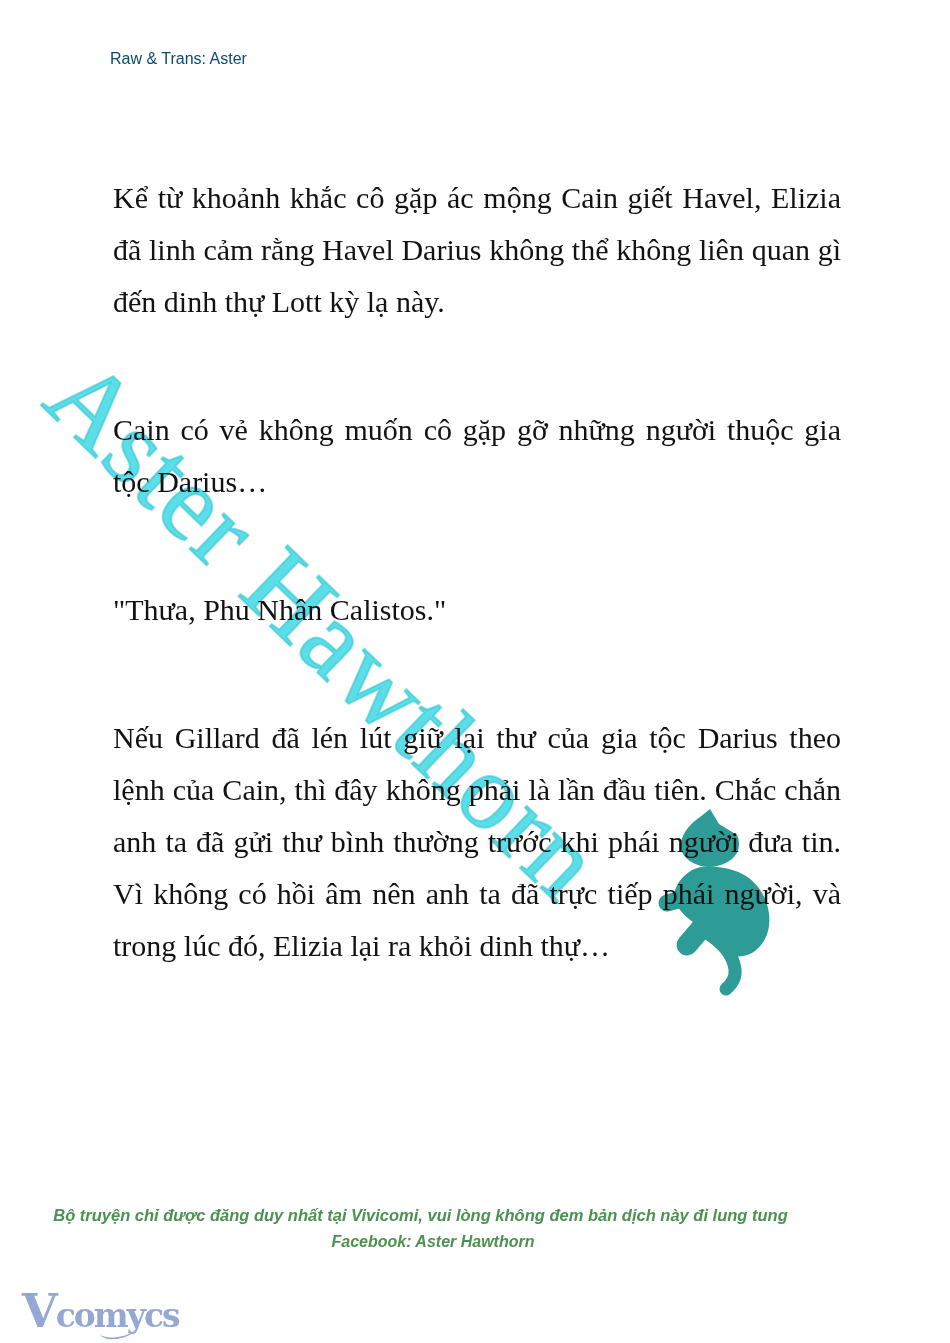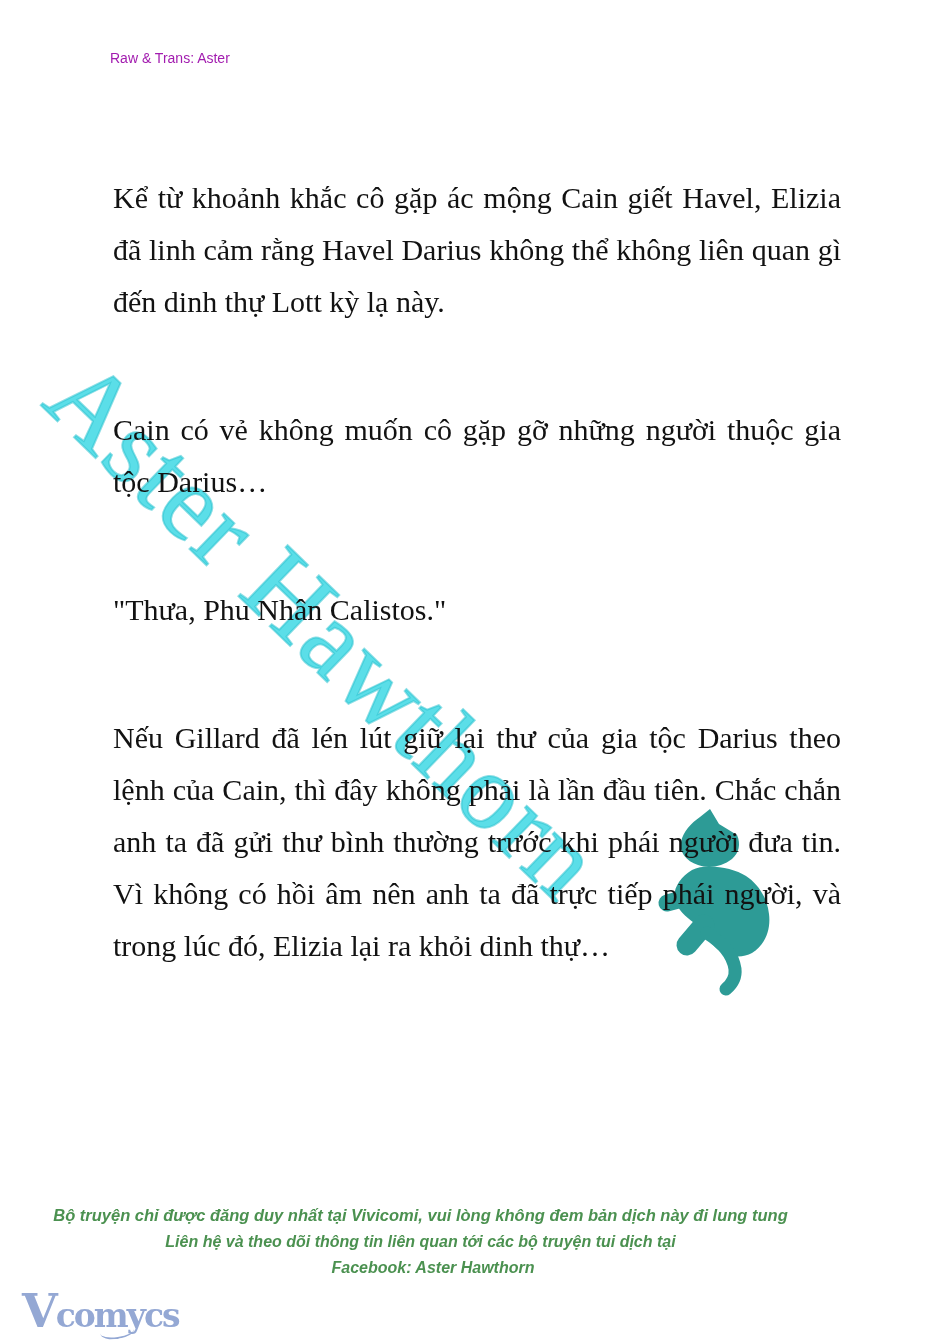--- a/index.html
+++ b/index.html
@@ -6,21 +6,21 @@
   #page{
     position:relative;
     width:950px;height:1343px;
     background:#ffffff;
     overflow:hidden;
     font-family:"Liberation Serif","DejaVu Serif",serif;
   }
   .credit{
     position:absolute;left:110px;top:50px;
     font-family:"Liberation Sans","DejaVu Sans",sans-serif;
-    font-size:14px;color:#a21caf;z-index:4;
+    font-size:16px;color:#0c4a6e;z-index:4;
   }
   .watermark{
     position:absolute;left:108px;top:334px;
     font-family:"Liberation Serif","DejaVu Serif",serif;
     font-size:108px;
     color:var(--watermark-color,#5BDEE8);
     -webkit-text-stroke:2px rgba(47,195,207,.55);
     white-space:nowrap;
     transform:rotate(44deg);
     transform-origin:left top;
@@ -103,20 +103,19 @@
 
   <div class="content">
     <p>Kể từ khoảnh khắc cô gặp ác mộng Cain giết Havel, Elizia đã linh cảm rằng Havel Darius không thể không liên quan gì đến dinh thự Lott kỳ lạ này.</p>
     <p>Cain có vẻ không muốn cô gặp gỡ những người thuộc gia tộc Darius…</p>
     <p>"Thưa, Phu Nhân Calistos."</p>
     <p>Nếu Gillard đã lén lút giữ lại thư của gia tộc Darius theo lệnh của Cain, thì đây không phải là lần đầu tiên. Chắc chắn anh ta đã gửi thư bình thường trước khi phái người đưa tin. Vì không có hồi âm nên anh ta đã trực tiếp phái người, và trong lúc đó, Elizia lại ra khỏi dinh thự…</p>
   </div>
 
   <div class="footer">
     <div class="f1">Bộ truyện chỉ được đăng duy nhất tại Vivicomi, vui lòng không đem bản dịch này đi lung tung</div>
-    <div class="f2">Liên hệ và theo dõi thông tin liên quan tới các bộ truyện tui dịch tại</div>
     <div class="f3">Facebook: Aster Hawthorn</div>
   </div>
 
   <div class="logo">Vcomycs</div>
   <div class="logo-swash"></div>
 
 </div>
 
 </body></html>

